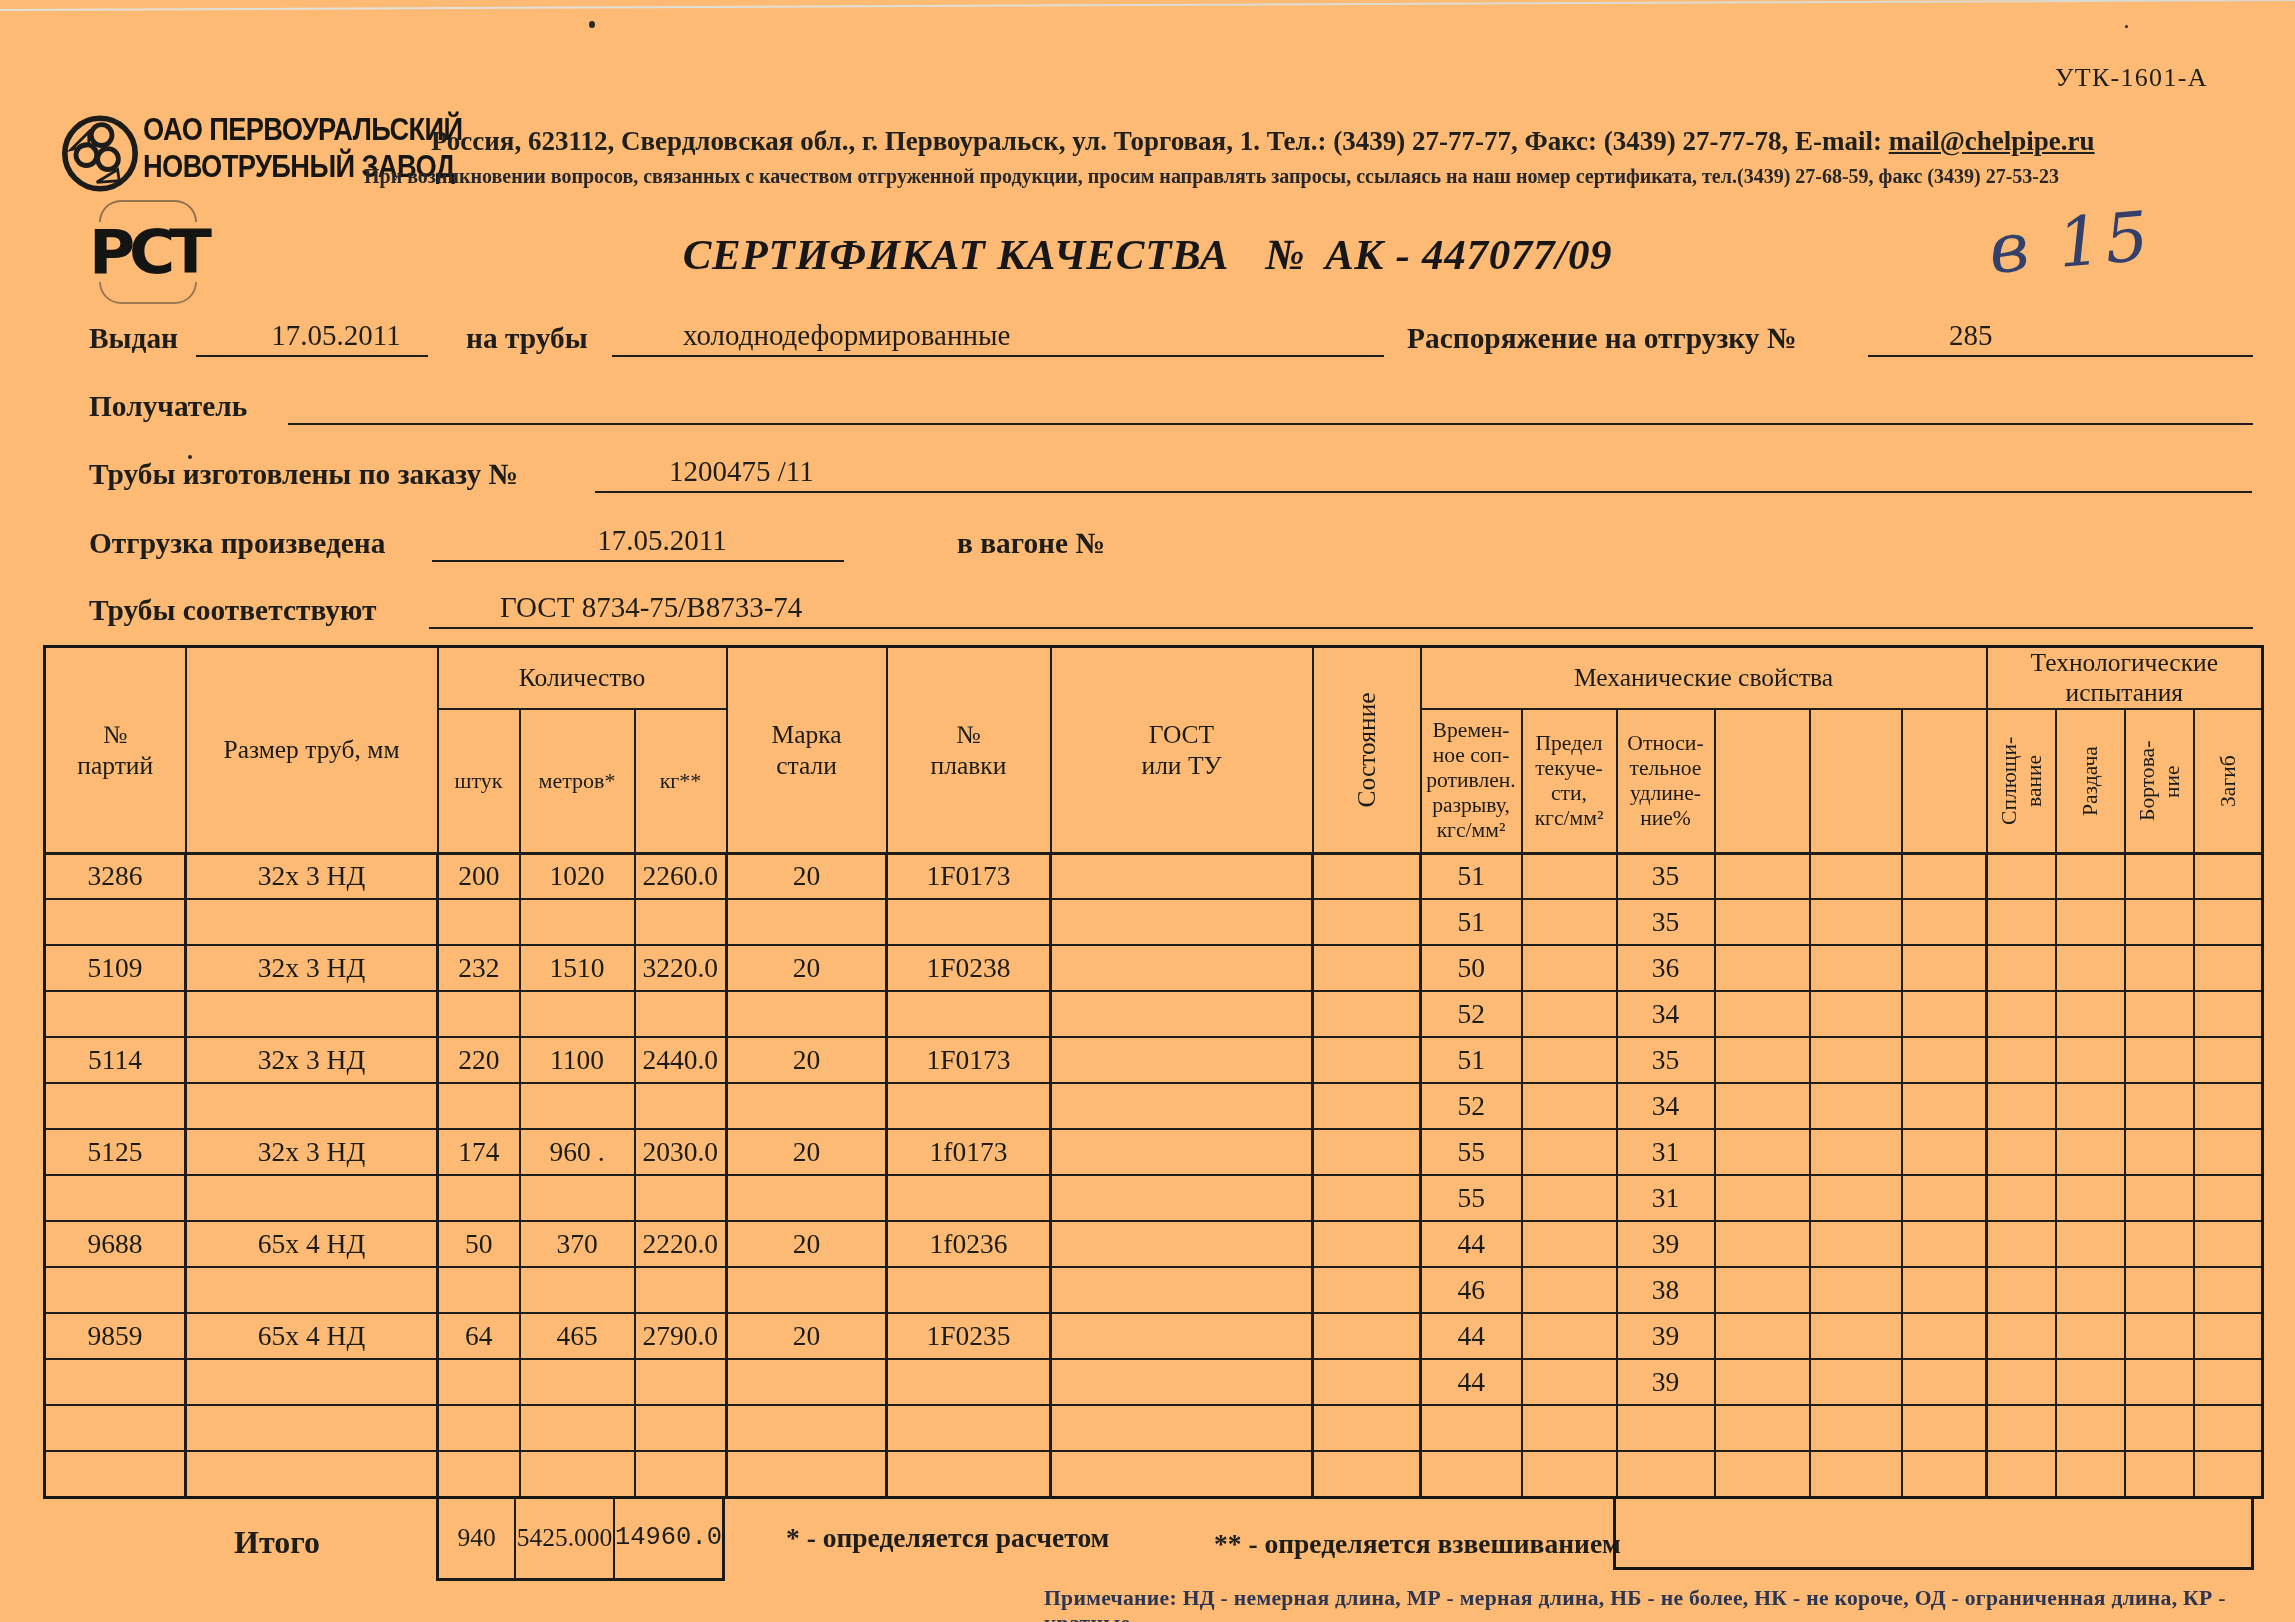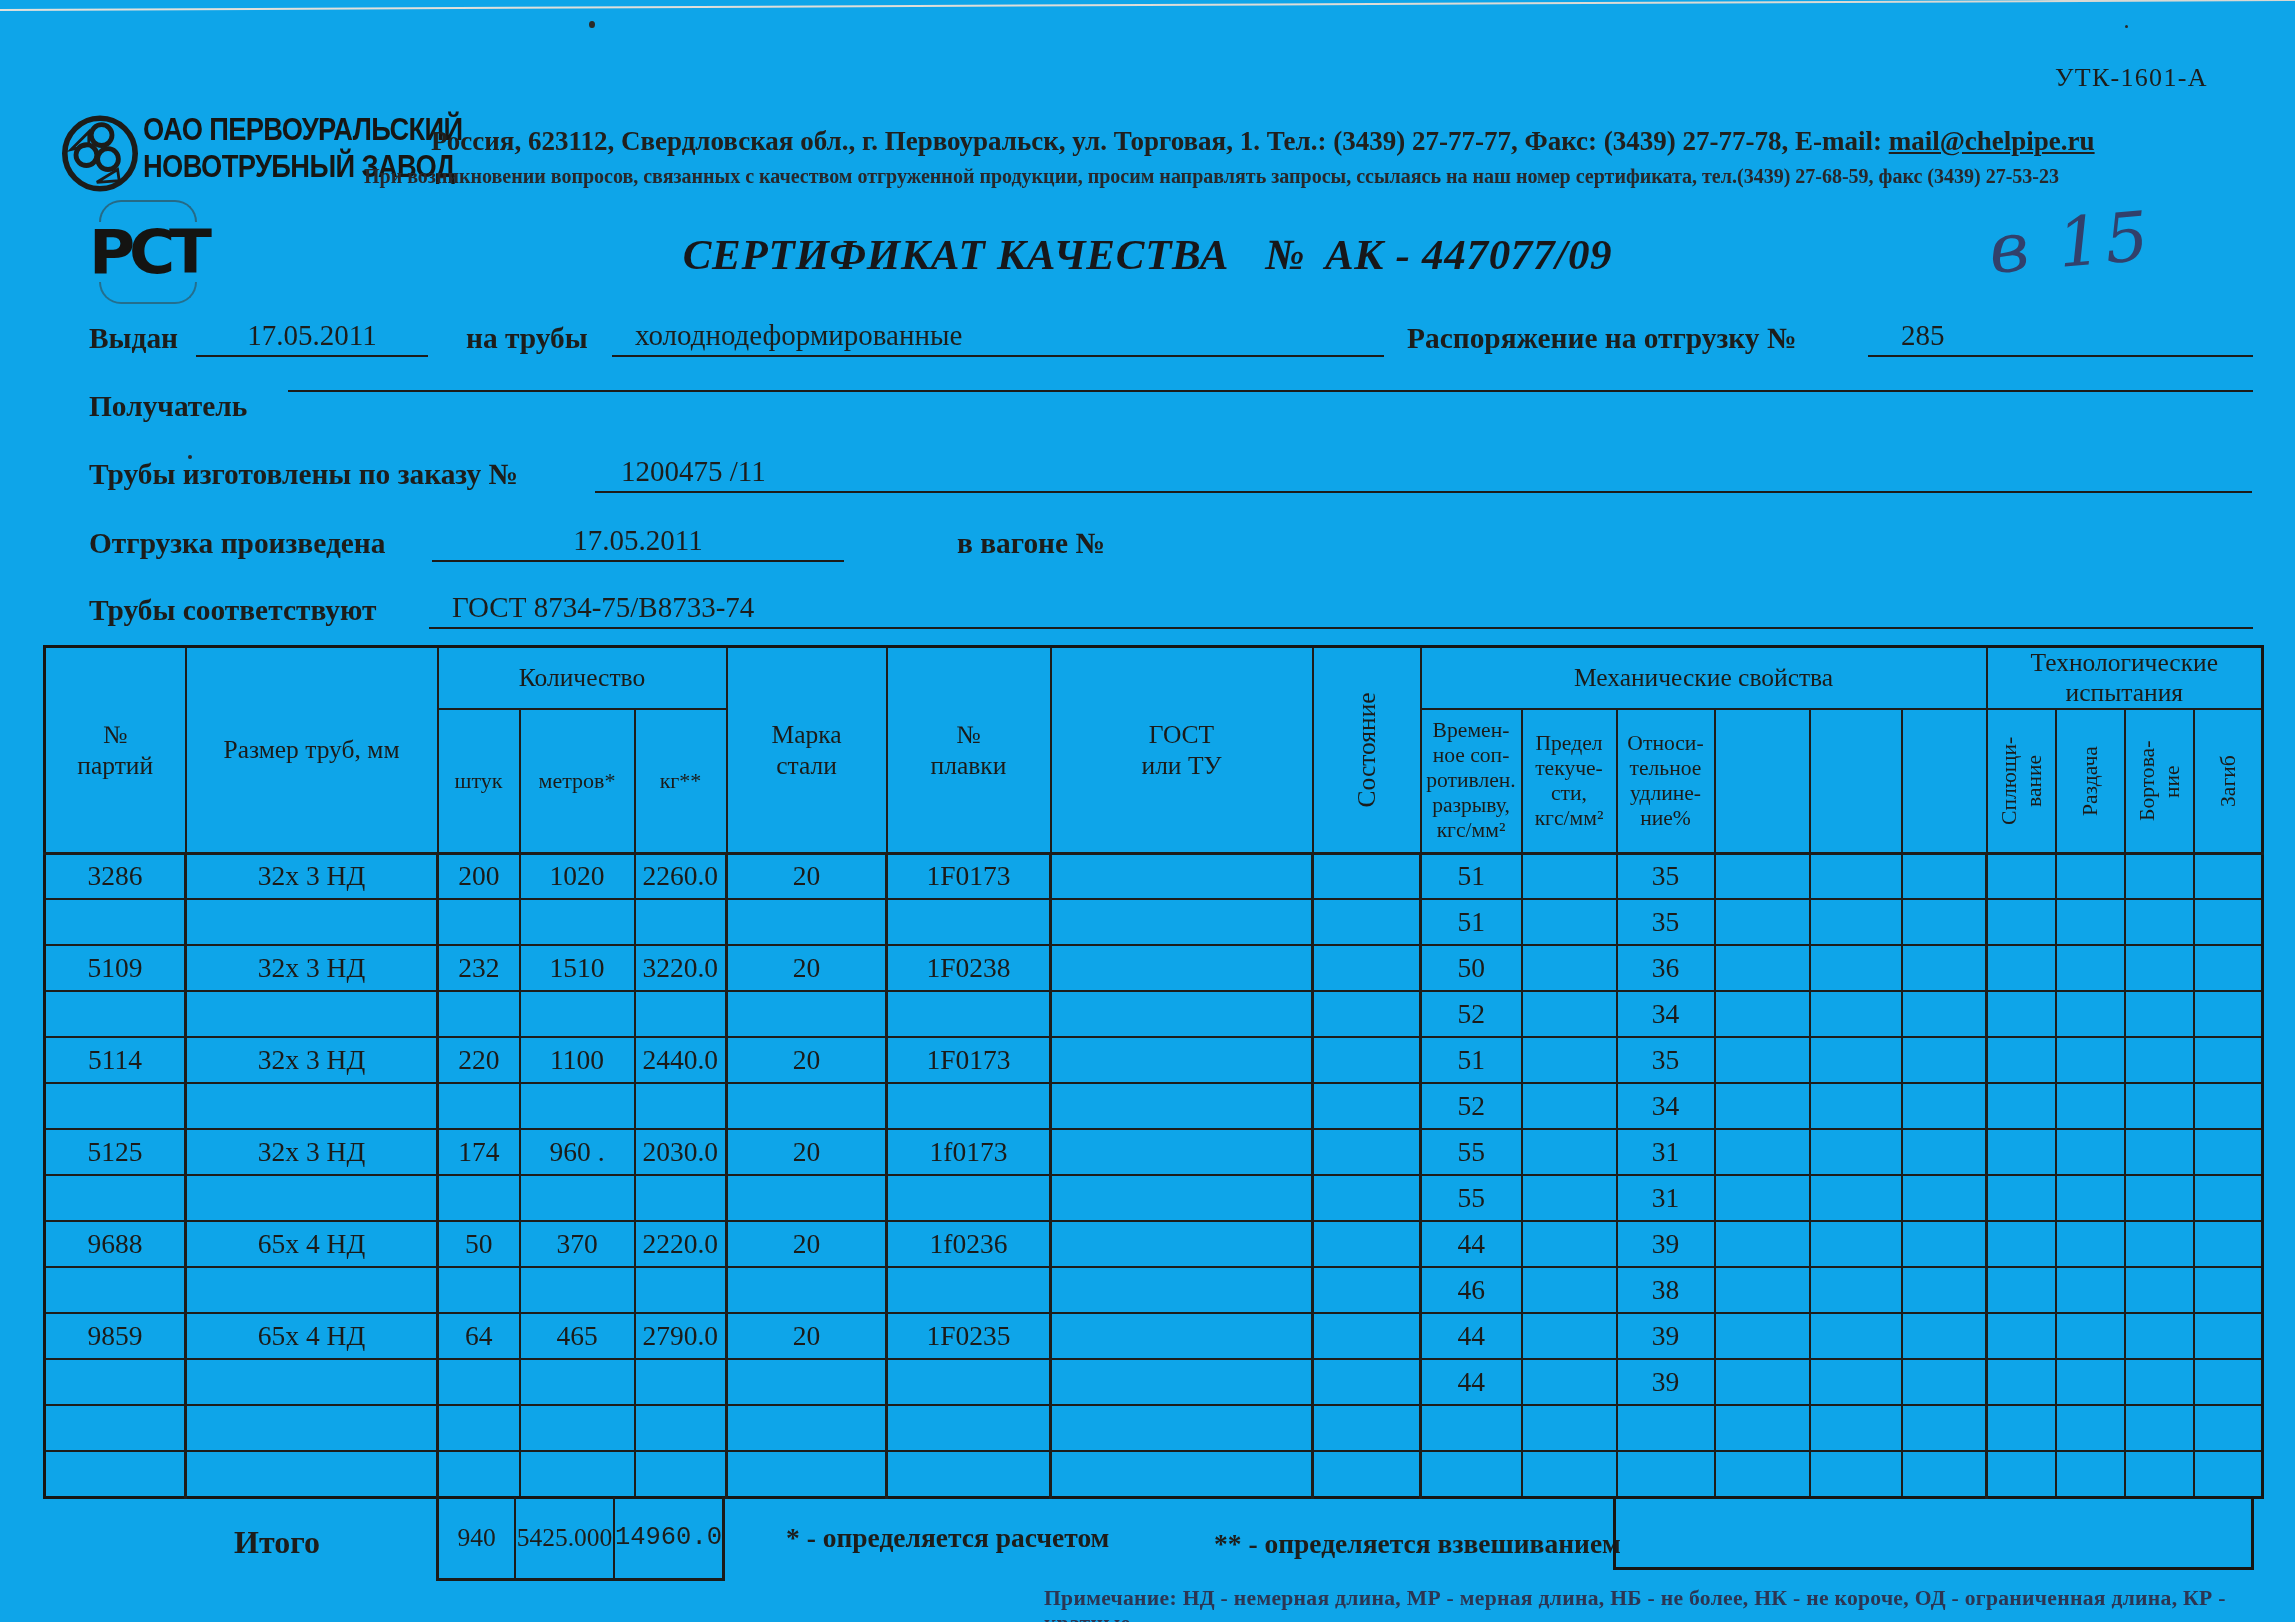--- a/index.html
+++ b/index.html
@@ -4,21 +4,21 @@
 <style>
   * { margin:0; padding:0; box-sizing:border-box; }
   html,body { width:2295px; height:1623px; }
   body {
     font-family:"Liberation Serif","DejaVu Serif",serif;
     color:#1d1d1b;
     background:#f2f1ed;
   }
   #page {
     position:relative; width:2295px; height:1623px;
-    background:#0ea5e9; overflow:hidden;
+    background:#fdba74; overflow:hidden;
   }
   .abs { position:absolute; }
   .pre { white-space:pre-line; }
 
   
   .speck { position:absolute; background:#2a2a28; border-radius:50%; }
   .scan-edge { position:absolute; left:0; top:3.9px; width:100%; height:2px;
                background:linear-gradient(90deg,#e3e2dd, #d9d8d2); transform:rotate(-0.25deg); }
 
   
@@ -45,21 +45,21 @@
                font-style:italic; font-weight:bold; font-size:43px; letter-spacing:0.7px; color:#17171a; }
   .doc-title .gap1 { display:inline-block; width:36px; }
   .doc-title .gap2 { display:inline-block; width:19.6px; }
 
   .hand-mark { left:1989px; top:203px; font-style:italic; font-size:68px; color:#32406b;
                font-family:"DejaVu Serif",serif; transform:rotate(-5deg); letter-spacing:3.9px; }
 
   
   .flabel { position:absolute; font-weight:bold; font-size:29.4px; white-space:nowrap; }
   .fvalue { position:absolute; font-size:29px; white-space:nowrap; border-bottom:2.6px solid #1c1c1a; }
-  .fvalue span { position:relative; top:-2.6px; }
+  .fvalue span { position:relative; top:-2.6px;margin-left:48px; }
 
   
   table.cert {
     position:absolute; left:43px; top:645px; width:2215px;
     border-collapse:collapse; table-layout:fixed;
     font-size:27.5px; color:#1b1b19;
   }
   table.cert th, table.cert td {
     border:2px solid #1d1d1b; text-align:center; vertical-align:middle;
     font-weight:normal; overflow:hidden;

